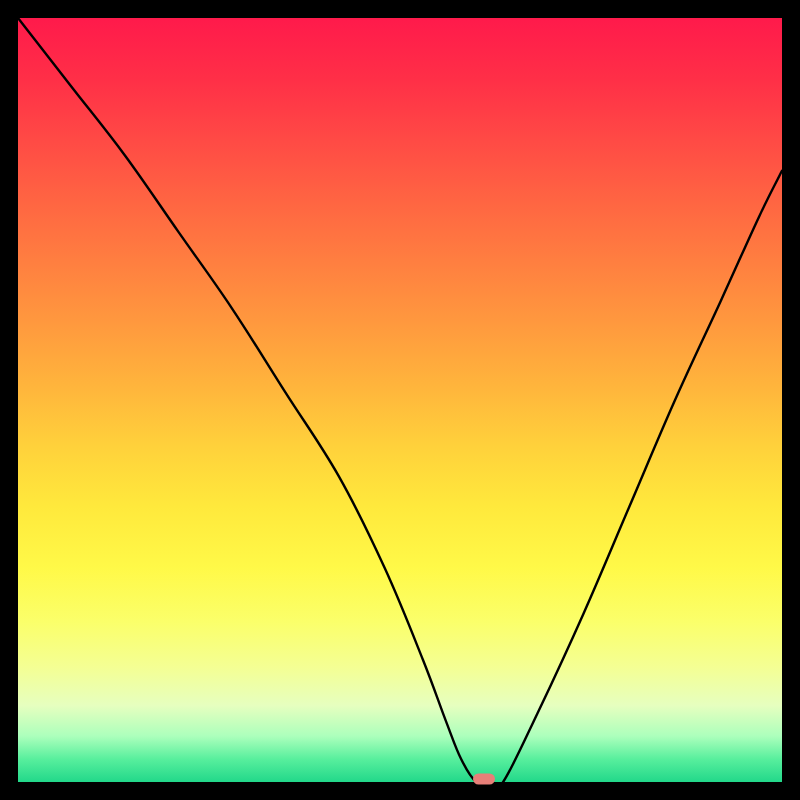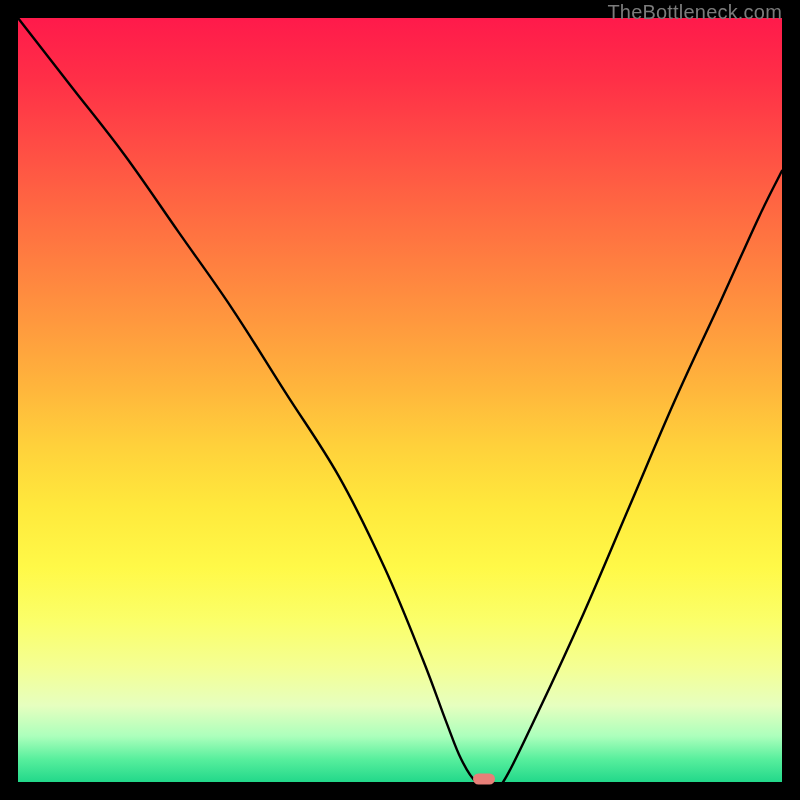--- a/index.html
+++ b/index.html
@@ -74,15 +74,14 @@
 
 <div class="frame">
 
   <div class="plot-area">
     <svg class="curve" viewBox="0 0 764 764" preserveAspectRatio="none">
       <path id="curve-path" d="M 0.00 0.00 C 9.63 12.38 34.23 44.01 53.48 68.76 C 72.73 93.51 87.71 111.39 106.96 137.52 C 126.21 163.65 141.19 186.42 160.44 213.92 C 179.69 241.42 194.67 261.44 213.92 290.32 C 233.17 319.20 248.15 344.11 267.40 374.36 C 286.65 404.61 303.00 426.77 320.88 458.40 C 338.76 490.03 351.59 517.08 366.72 550.08 C 381.85 583.08 393.92 614.26 404.92 641.76 C 415.92 669.26 420.96 685.00 427.84 702.88 C 434.72 720.76 437.62 730.08 443.12 741.08 C 448.62 752.08 452.90 759.87 458.40 764.00 C 463.90 768.13 468.87 764.00 473.68 764.00 C 478.49 764.00 476.89 776.38 485.14 764.00 C 493.39 751.62 505.08 725.49 519.52 695.24 C 533.96 664.99 548.86 633.05 565.36 595.92 C 581.86 558.79 594.70 527.47 611.20 488.96 C 627.70 450.45 640.54 419.13 657.04 382.00 C 673.54 344.87 687.75 315.68 702.88 282.68 C 718.01 249.68 730.08 222.02 741.08 198.64 C 752.08 175.26 759.87 161.05 764.00 152.80" fill="none" stroke="#000000" stroke-width="2.4" stroke-linecap="round" stroke-linejoin="round"></path>
     </svg>
     <div id="marker" class="marker" style="left: 466.04px; top: 761px; background: rgb(231, 127, 120);"></div>
   </div>
 
-  <div class="watermark">TheBottleneck.com</div>
 
 </div>
 
 </body></html>

